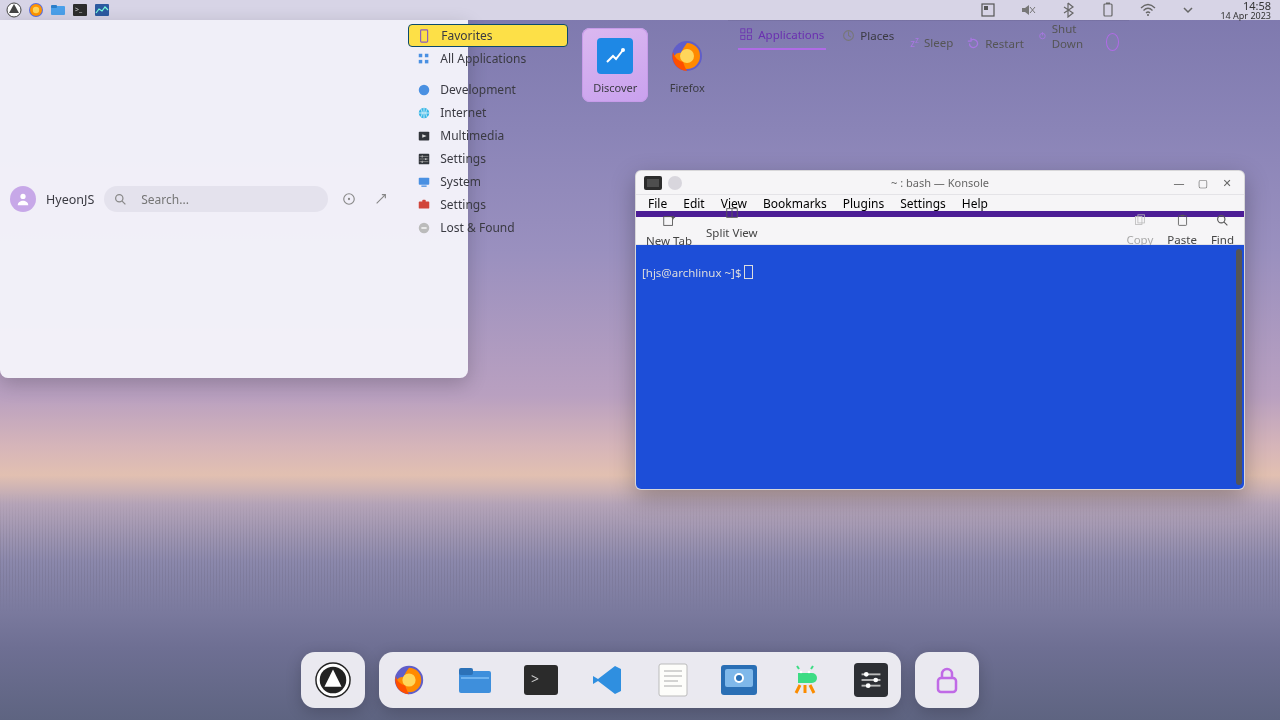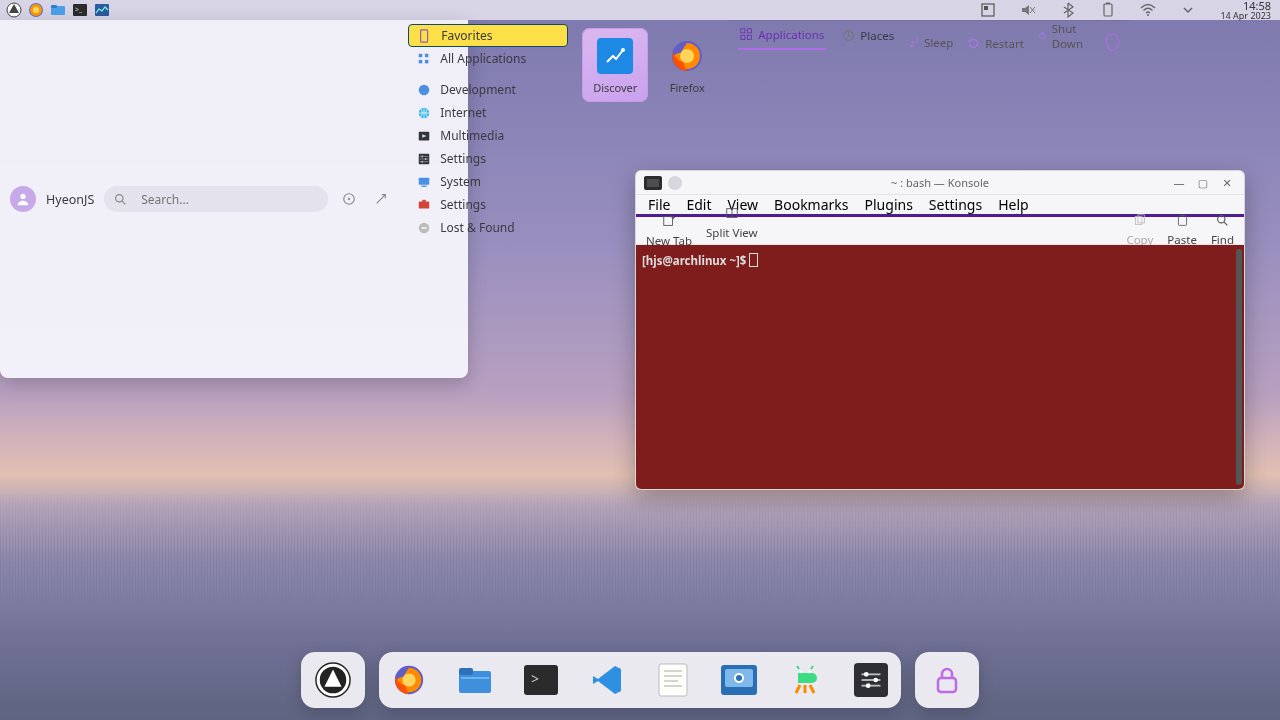--- a/index.html
+++ b/index.html
@@ -93,32 +93,32 @@
   }
   .ttabs { display:flex; align-items:center; gap:6px; padding-left:8px; }
   .ttab { width:18px; height:14px; background:#2c2c2c; border-radius:2px; position:relative; }
   .ttab::after{ content:""; position:absolute; inset:3px; background:#d9d9d9; opacity:.2; }
   .ttab2 { width:14px; height:14px; border-radius:50%; background:#d8d6dd; }
   .title { position:absolute; left:50%; transform:translateX(-50%); }
   .wctrl { margin-left:auto; display:flex; gap:10px; padding-right:10px; color:#666; }
   .wc { width:14px; text-align:center; }
   .menubar {
     height:22px; display:flex; align-items:center; gap:16px; padding:0 12px;
-    font-size:14px; border-bottom:3px solid #4c1d95;
+    font-size:12px; border-bottom:6px solid #4c1d95;
   }
   .toolbar {
     height:28px; display:flex; align-items:center; gap:14px; padding:0 10px;
     font-size:11.5px; color:#444; border-bottom:1px solid #e4e3e7;
   }
   .tbtn { display:flex; align-items:center; gap:5px;flex-direction:column; }
   .tbtn.dim { color:#aaa; }
   .toolbar .r { margin-left:auto; display:flex; gap:14px; }
   .term {
-    flex:1; background:#7f1d1d; color:#ddd; font-family:"DejaVu Sans Mono","Consolas",monospace;
-    font-size:11.5px; padding:8px 6px; position:relative;font-weight:bold;
+    flex:1; background:#1d4ed8; color:#ddd; font-family:"DejaVu Sans Mono","Consolas",monospace;
+    font-size:11.5px; padding:20px 6px; position:relative;
   }
   .term .scrollbar { position:absolute; right:2px; top:4px; bottom:4px; width:6px; background:#555; border-radius:3px; }
   .cursor { display:inline-block; width:7px; height:12px; outline:1px solid #ddd; margin-left:4px; vertical-align:-1px; }
 
   
   .dock-wrap { position:absolute; left:0; right:0; bottom:12px; display:flex; justify-content:center; gap:14px; }
   .dock {
     background:rgba(245,244,248,.92); border-radius:14px; height:56px;
     display:flex; align-items:center; padding:0 12px; gap:30px;
     box-shadow:0 4px 16px rgba(0,0,0,.2);

